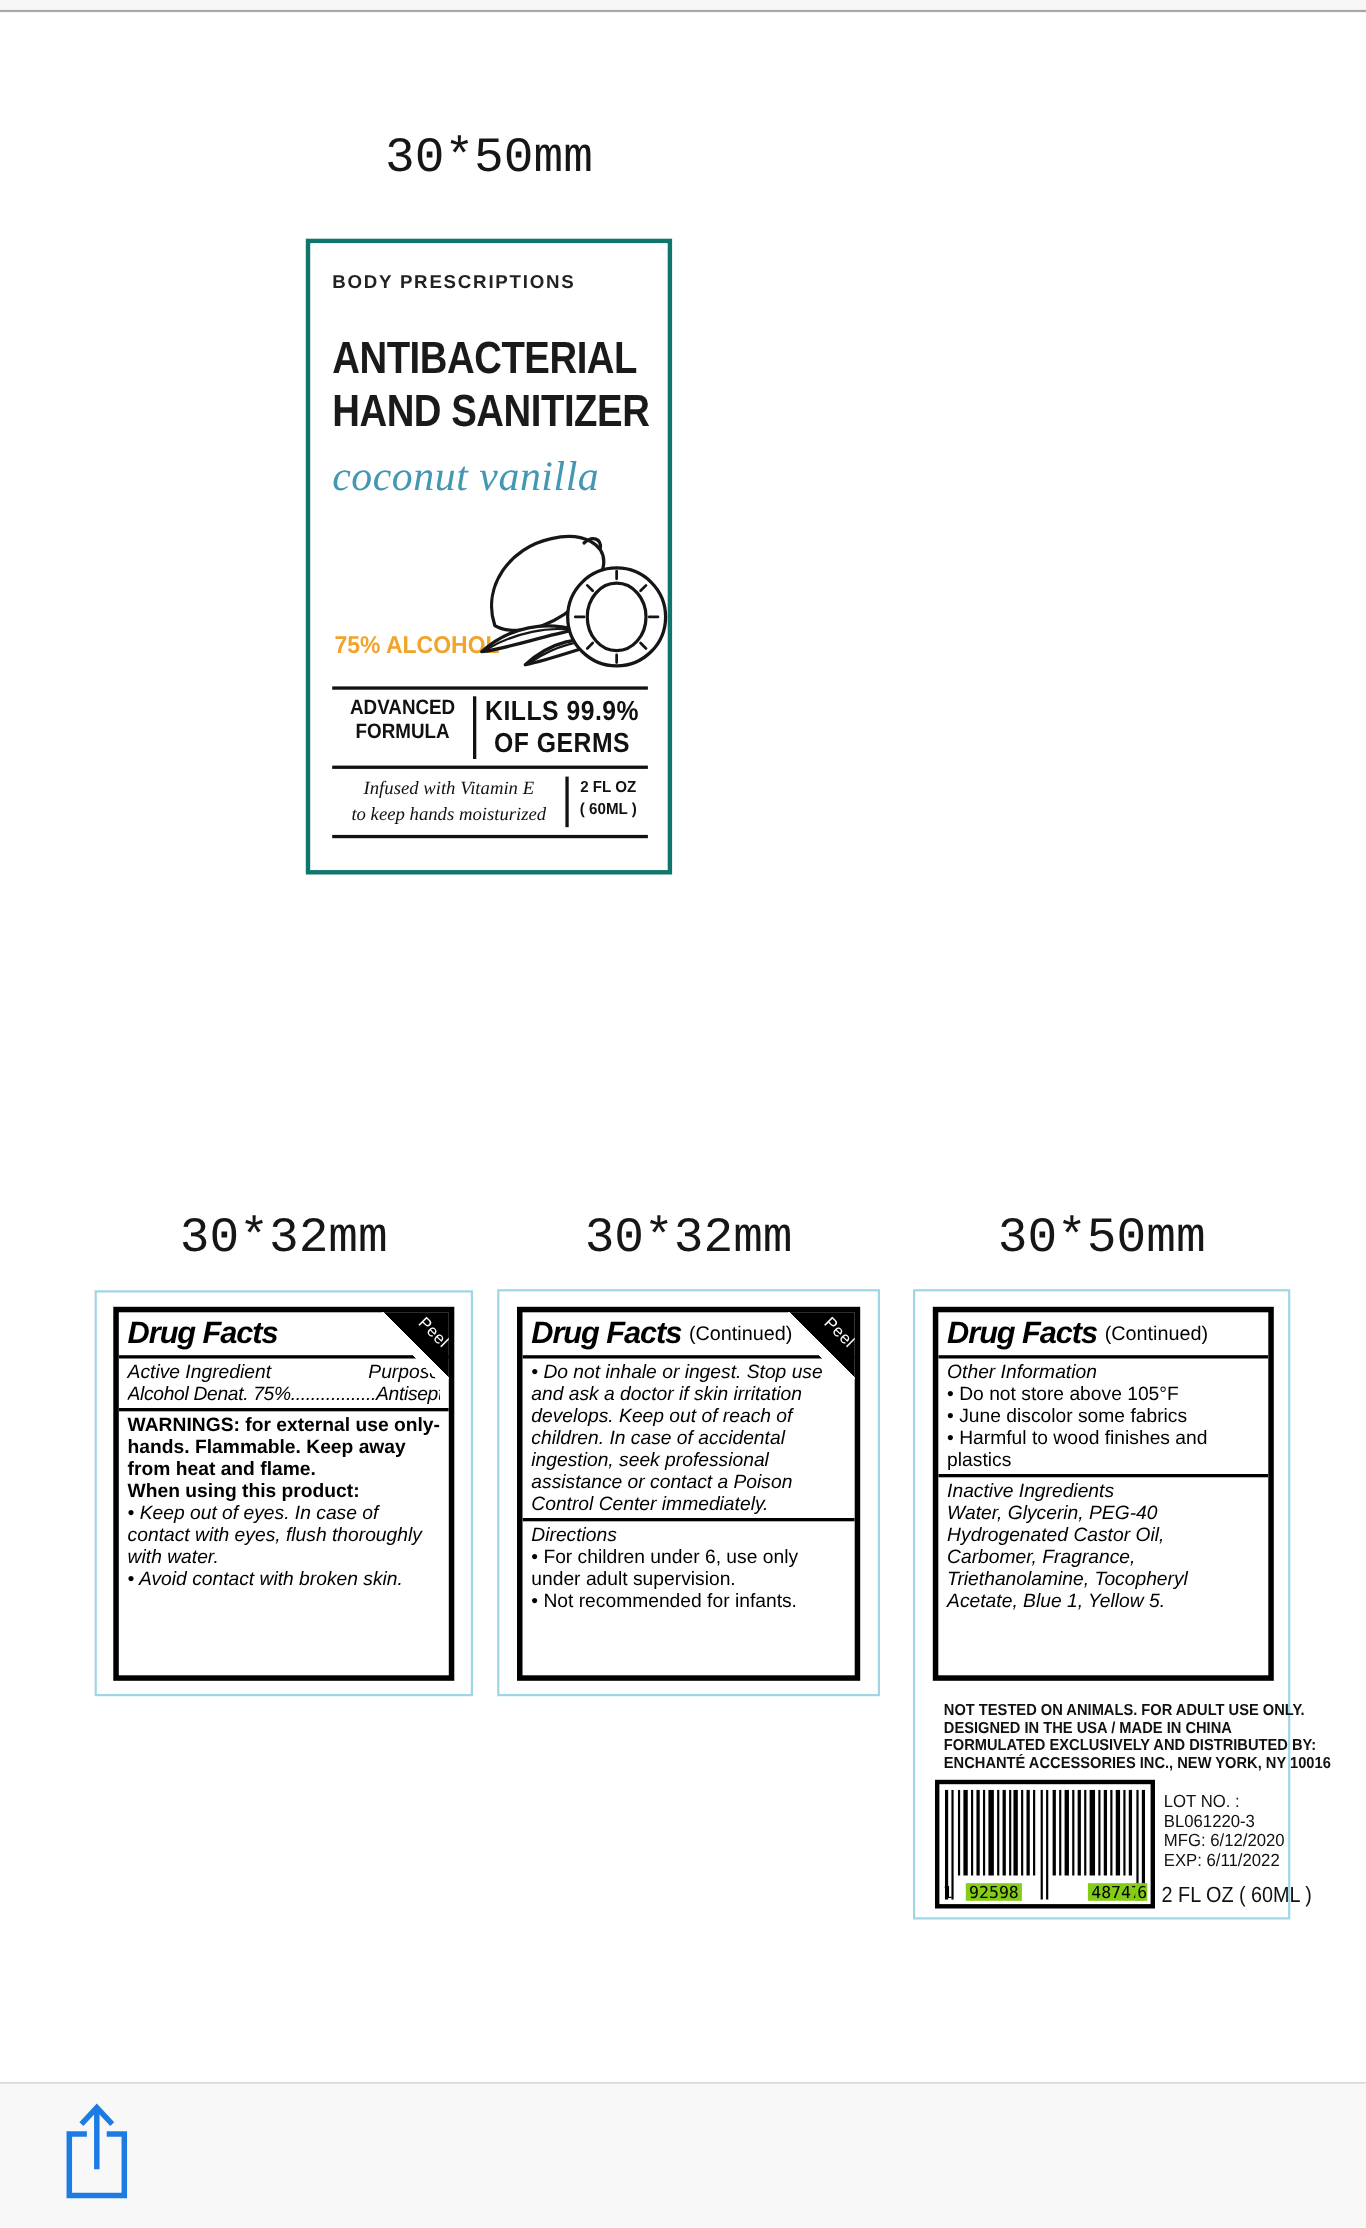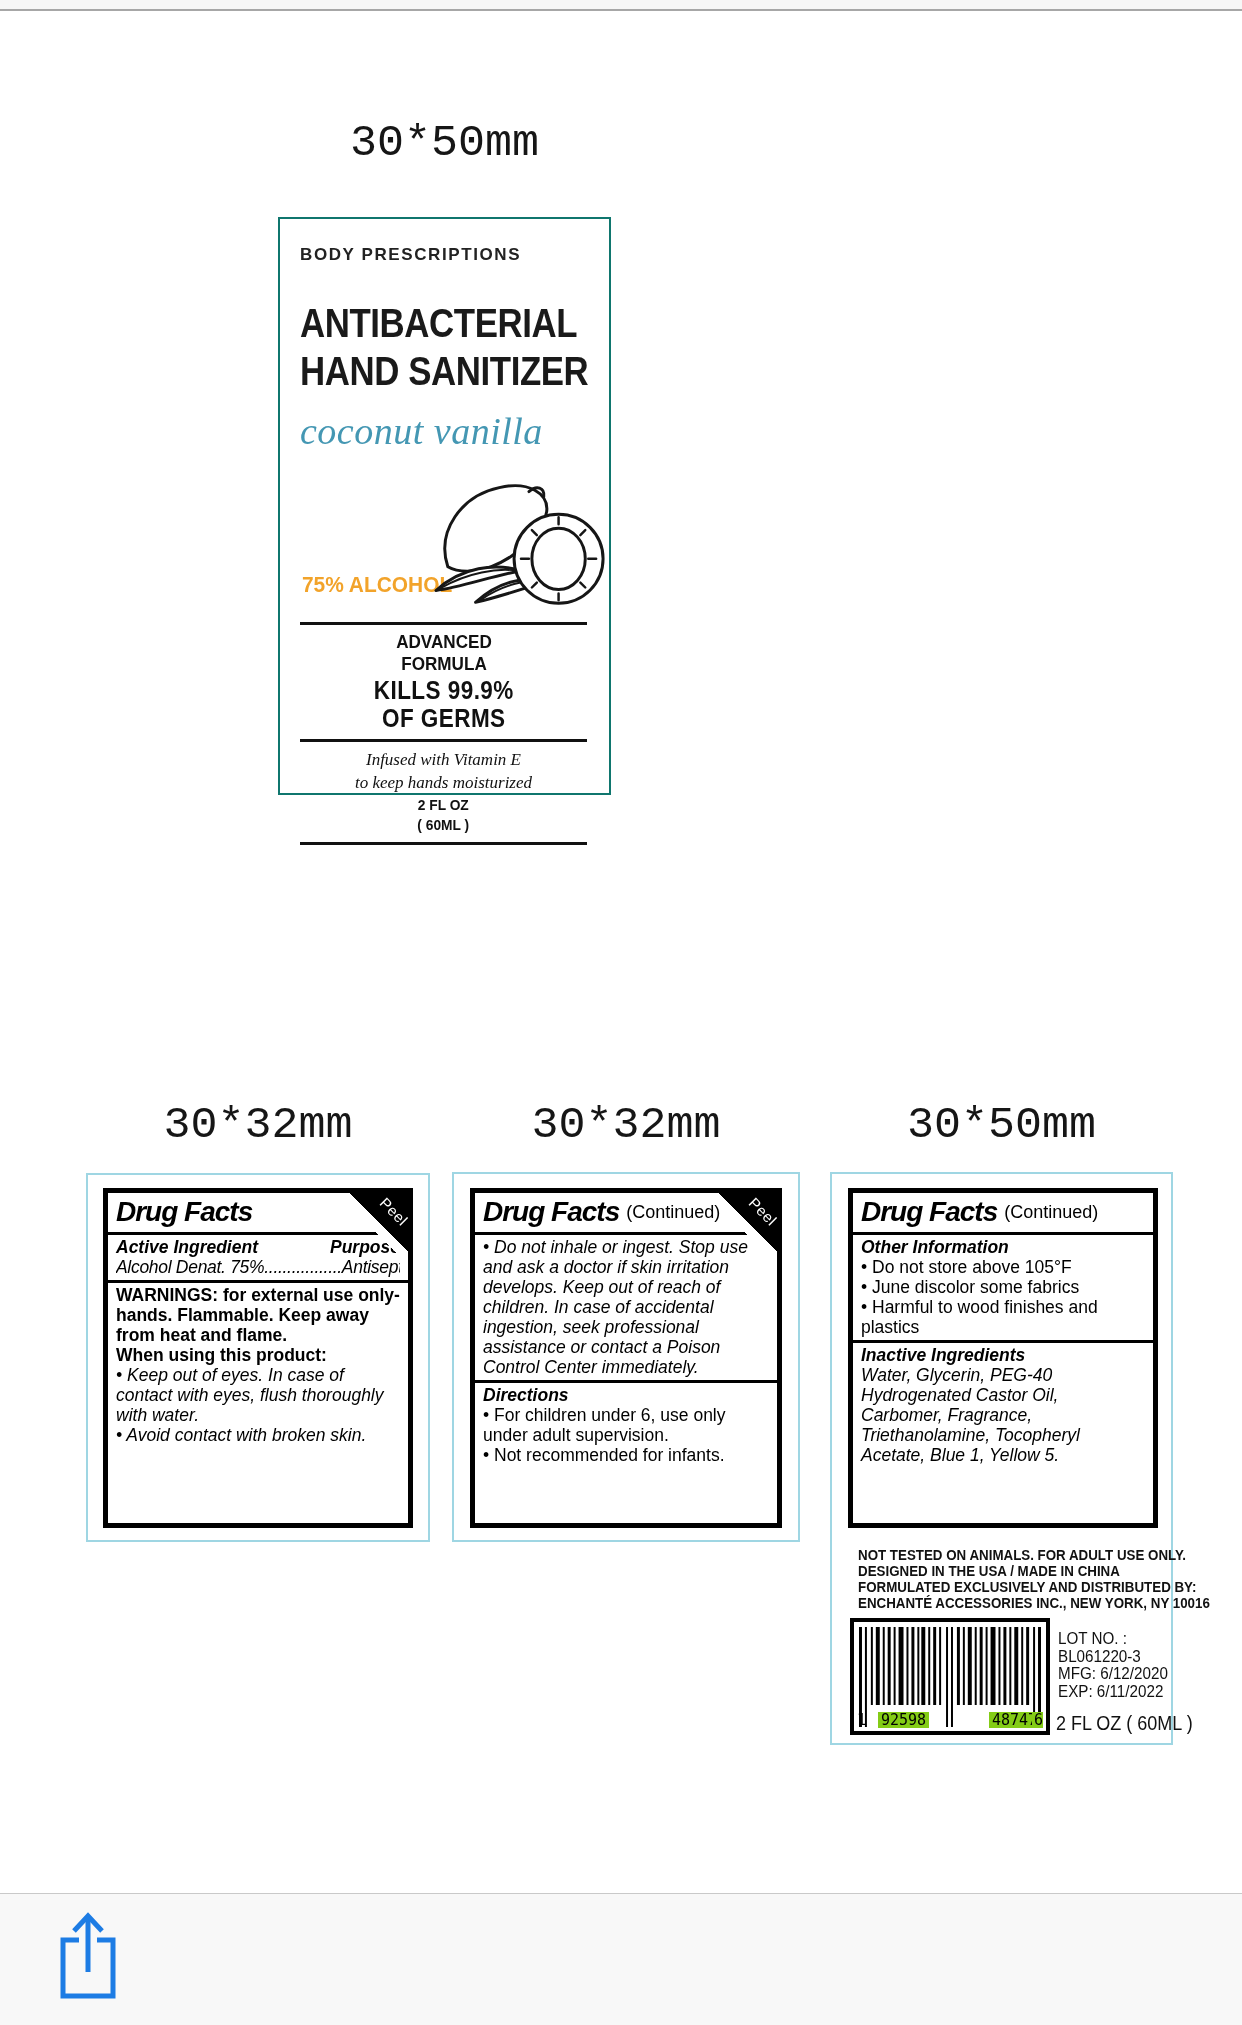--- a/index.html
+++ b/index.html
@@ -13,30 +13,30 @@
   .top-strip{position:absolute;left:0;top:0;width:1242px;height:9px;background:#f7f7f7;border-bottom:2px solid #a7a7a7;}
 
   
   .dim-heading{position:absolute;font-family:Liberation Mono, monospace;font-size:45px;color:#161616;text-align:center;line-height:1.05;}
   #h-main{left:278px;top:120px;width:333px;}
   #h-p1{left:86px;top:1102px;width:344px;}
   #h-p2{left:452px;top:1102px;width:348px;}
   #h-p3{left:830px;top:1102px;width:343px;}
 
   
-  .main-label{position:absolute;left:278px;top:217px;width:333px;height:578px;background:#fff;border:2px solid #0f766e;box-sizing:border-box;}
+  .main-label{position:absolute;left:278px;top:217px;width:333px;height:578px;background:#fff;border:4px solid #0f766e;box-sizing:border-box;}
   .brand{position:absolute;left:20px;top:26px;font-size:17px;font-weight:700;letter-spacing:1.6px;color:#222;}
   .title-wrap{position:absolute;left:20px;top:80px;transform:scaleX(0.85);transform-origin:left top;}
   .title-line{font-size:41px;font-weight:800;line-height:1.18;letter-spacing:-0.5px;color:#1a1a1a;white-space:nowrap;}
   .scent{position:absolute;left:20px;top:190px;font-family:"Liberation Serif", serif;font-style:italic;font-size:38px;color:#4497b3;letter-spacing:0.5px;white-space:nowrap;}
   .features{position:absolute;left:22px;top:258px;font-size:24px;font-weight:800;line-height:1.24;color:#1a1a1a;}
   .alcohol{position:absolute;left:22px;top:353px;font-size:22px;font-weight:800;color:#f2a32a;transform:scaleX(0.95);transform-origin:left top;white-space:nowrap;}
   .coconut{position:absolute;left:152px;top:250px;width:178px;height:148px;}
   .info-table{position:absolute;left:20px;top:403px;width:287px;}
-  .itrow{display:flex;align-items:center;flex-direction:column;}
+  .itrow{display:flex;}
   .itrow1{border-top:3px solid #111;border-bottom:3px solid #111;padding:6px 0;}
   .itrow2{border-bottom:3px solid #111;padding:7px 0;}
   .vdiv{width:3px;background:#111;align-self:stretch;}
   .adv-cell{width:128px;text-align:center;font-size:19px;font-weight:800;line-height:1.18;transform:scaleX(0.9);}
   .kills-cell{flex:1;text-align:center;font-size:25px;font-weight:800;line-height:1.14;transform:scaleX(0.9);letter-spacing:0.5px;}
   .vit-cell{width:212px;text-align:center;font-family:"Liberation Serif", serif;font-style:italic;font-size:17px;line-height:1.35;}
   .size-cell{flex:1;text-align:center;font-size:14.5px;font-weight:700;line-height:1.4;transform:scaleX(0.95);}
 
   
   .panel{position:absolute;background:#fff;border:2px solid #9fd6e3;box-sizing:border-box;}
@@ -45,21 +45,21 @@
   #p3{left:830px;top:1172px;width:343px;height:573px;}
   .df-box{position:absolute;background:#fff;border:5px solid #000;box-sizing:border-box;display:flex;flex-direction:column;overflow:hidden;color:#000;}
   #p1 .df-box{left:15px;top:13px;width:310px;height:340px;}
   #p2 .df-box{left:16px;top:14px;width:312px;height:340px;}
   #p3 .df-box{left:16px;top:14px;width:310px;height:340px;}
   .df-head{position:relative;display:flex;align-items:flex-end;gap:7px;padding:3px 8px 4px;border-bottom:3px solid #000;}
   .df-title{font-size:28px;font-weight:800;font-style:italic;letter-spacing:-1px;line-height:32px;}
   .df-cont{font-size:18px;line-height:32px;}
   .df-sec{padding:2px 8px 3px;border-bottom:3px solid #000;font-size:17.5px;line-height:20px;}
   .df-box .df-sec:last-child{border-bottom:none;flex:1;}
-  .sublabel{font-weight:700;font-style:italic;}
+  .sublabel{font-weight:400;font-style:italic;}
   .it{font-style:italic;}
   .bold{font-weight:700;}
   .split{display:flex;justify-content:space-between;}
   .dotsline{white-space:nowrap;overflow:hidden;letter-spacing:-0.3px;}
   .peel-corner{position:absolute;top:-5px;right:-5px;width:66px;height:66px;z-index:3;
     background:linear-gradient(225deg,#000 0 52%,#fff 52% 62%,rgba(255,255,255,0) 62%);}
   .peel-text{position:absolute;top:15px;right:3px;transform:rotate(45deg);color:#fff;font-size:15px;letter-spacing:0.5px;}
 
   
   .legal{position:absolute;left:26px;top:374px;width:310px;font-size:14.5px;font-weight:700;line-height:15.9px;transform:scaleX(0.92);transform-origin:left top;white-space:nowrap;color:#111;}

